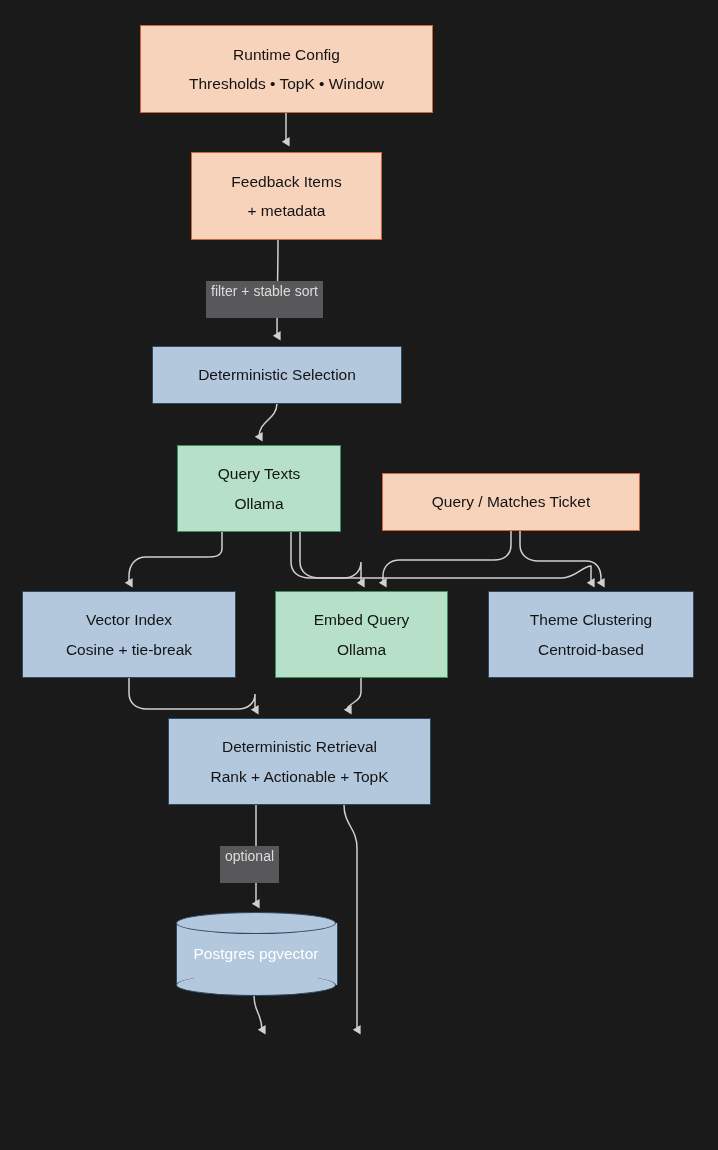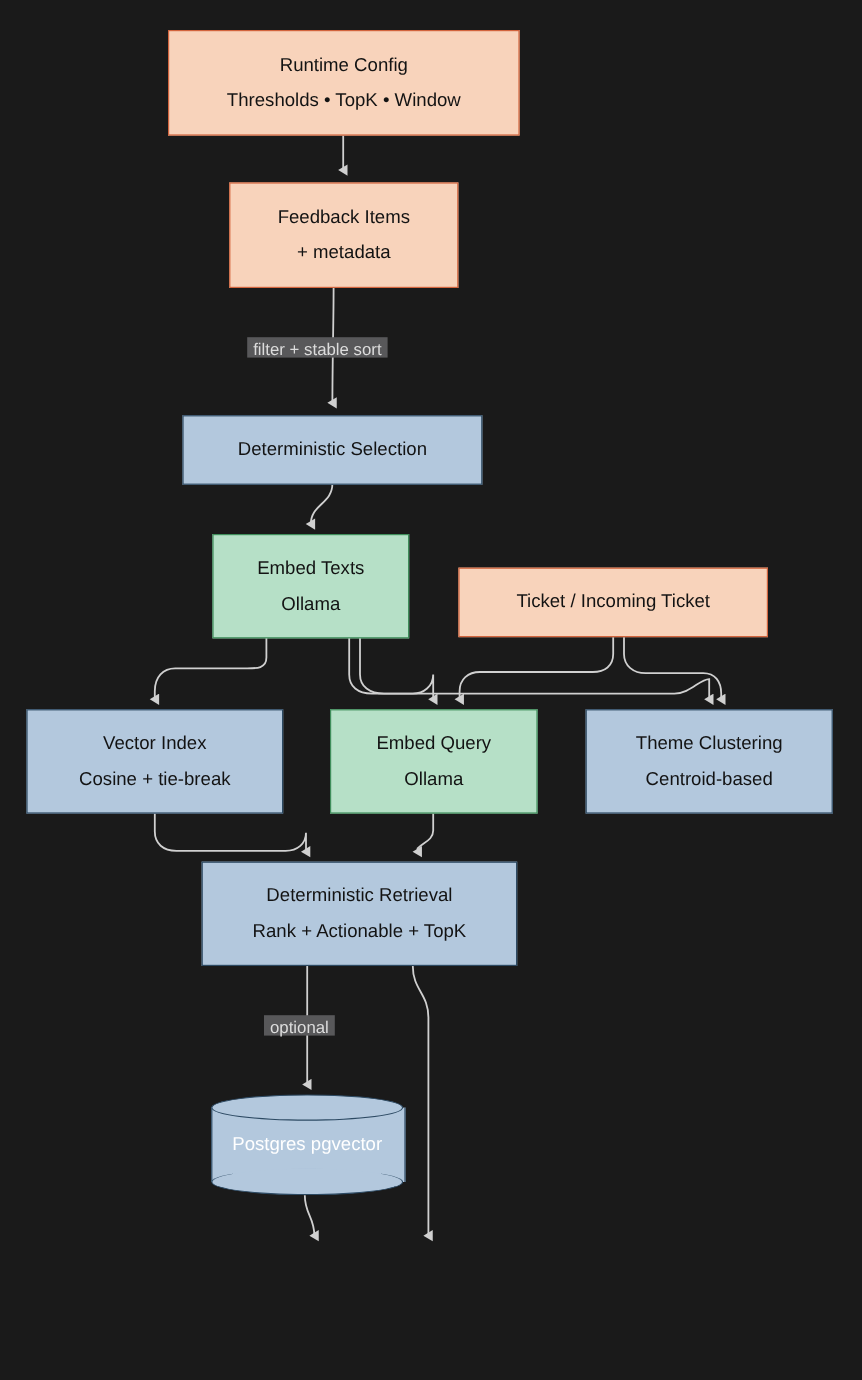--- a/index.html
+++ b/index.html
@@ -84,21 +84,21 @@
     color: #ffffff;
     font-size: 15.5px;
     text-align: center;
   }
 
   .edge-label {
     position: absolute;
     background: #58585a;
     color: #dcdcdc;
     font-size: 14px;
-    padding: 3px 5px 0 5px;
+    padding: 3px 5px 20px 5px;
     white-space: nowrap;
     line-height: 1;
   }
 </style>
 </head>
 <body>
 
 <div id="canvas">
 
   <svg class="edges" viewBox="0 0 718 1150">
@@ -145,26 +145,26 @@
   <div class="node blue single" style="left:152px; top:346px; width:250px; height:58px;">
     <span class="line1">Deterministic Selection</span>
   </div>
 
   <div class="node peach" style="left:191px; top:152px; width:191px; height:88px;">
     <span class="line1">Feedback Items</span>
     <span class="line2">+ metadata</span>
   </div>
 
   <div class="node green" style="left:177px; top:445px; width:164px; height:87px;">
-    <span class="line1">Embed Texts</span>
+    <span class="line1">Query Texts</span>
     <span class="line2">Ollama</span>
   </div>
 
   <div class="node peach single" style="left:382px; top:473px; width:258px; height:58px;">
-    <span class="line1">Ticket / Incoming Ticket</span>
+    <span class="line1">Query / Matches Ticket</span>
   </div>
 
   <div class="node blue" style="left:22px; top:591px; width:214px; height:87px;">
     <span class="line1">Vector Index</span>
     <span class="line2">Cosine + tie-break</span>
   </div>
 
   <div class="node green" style="left:275px; top:591px; width:173px; height:87px;">
     <span class="line1">Embed Query</span>
     <span class="line2">Ollama</span>

